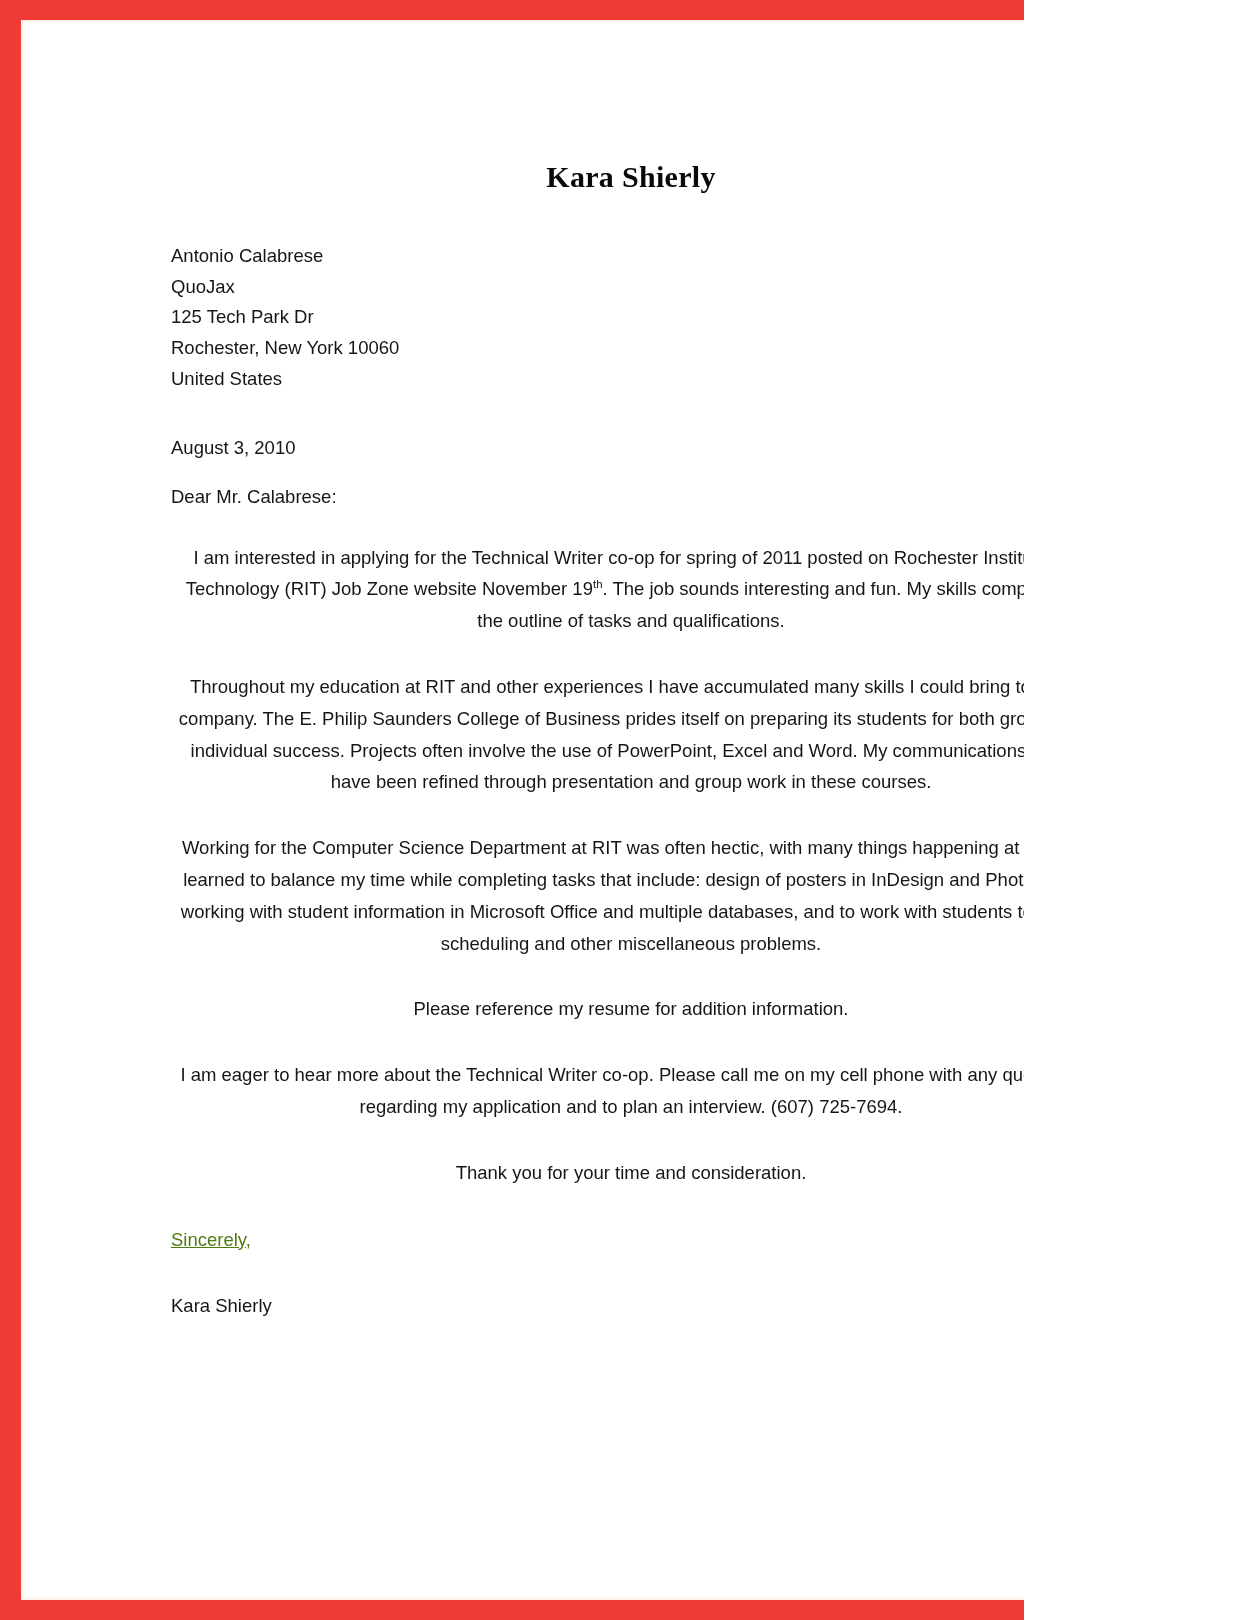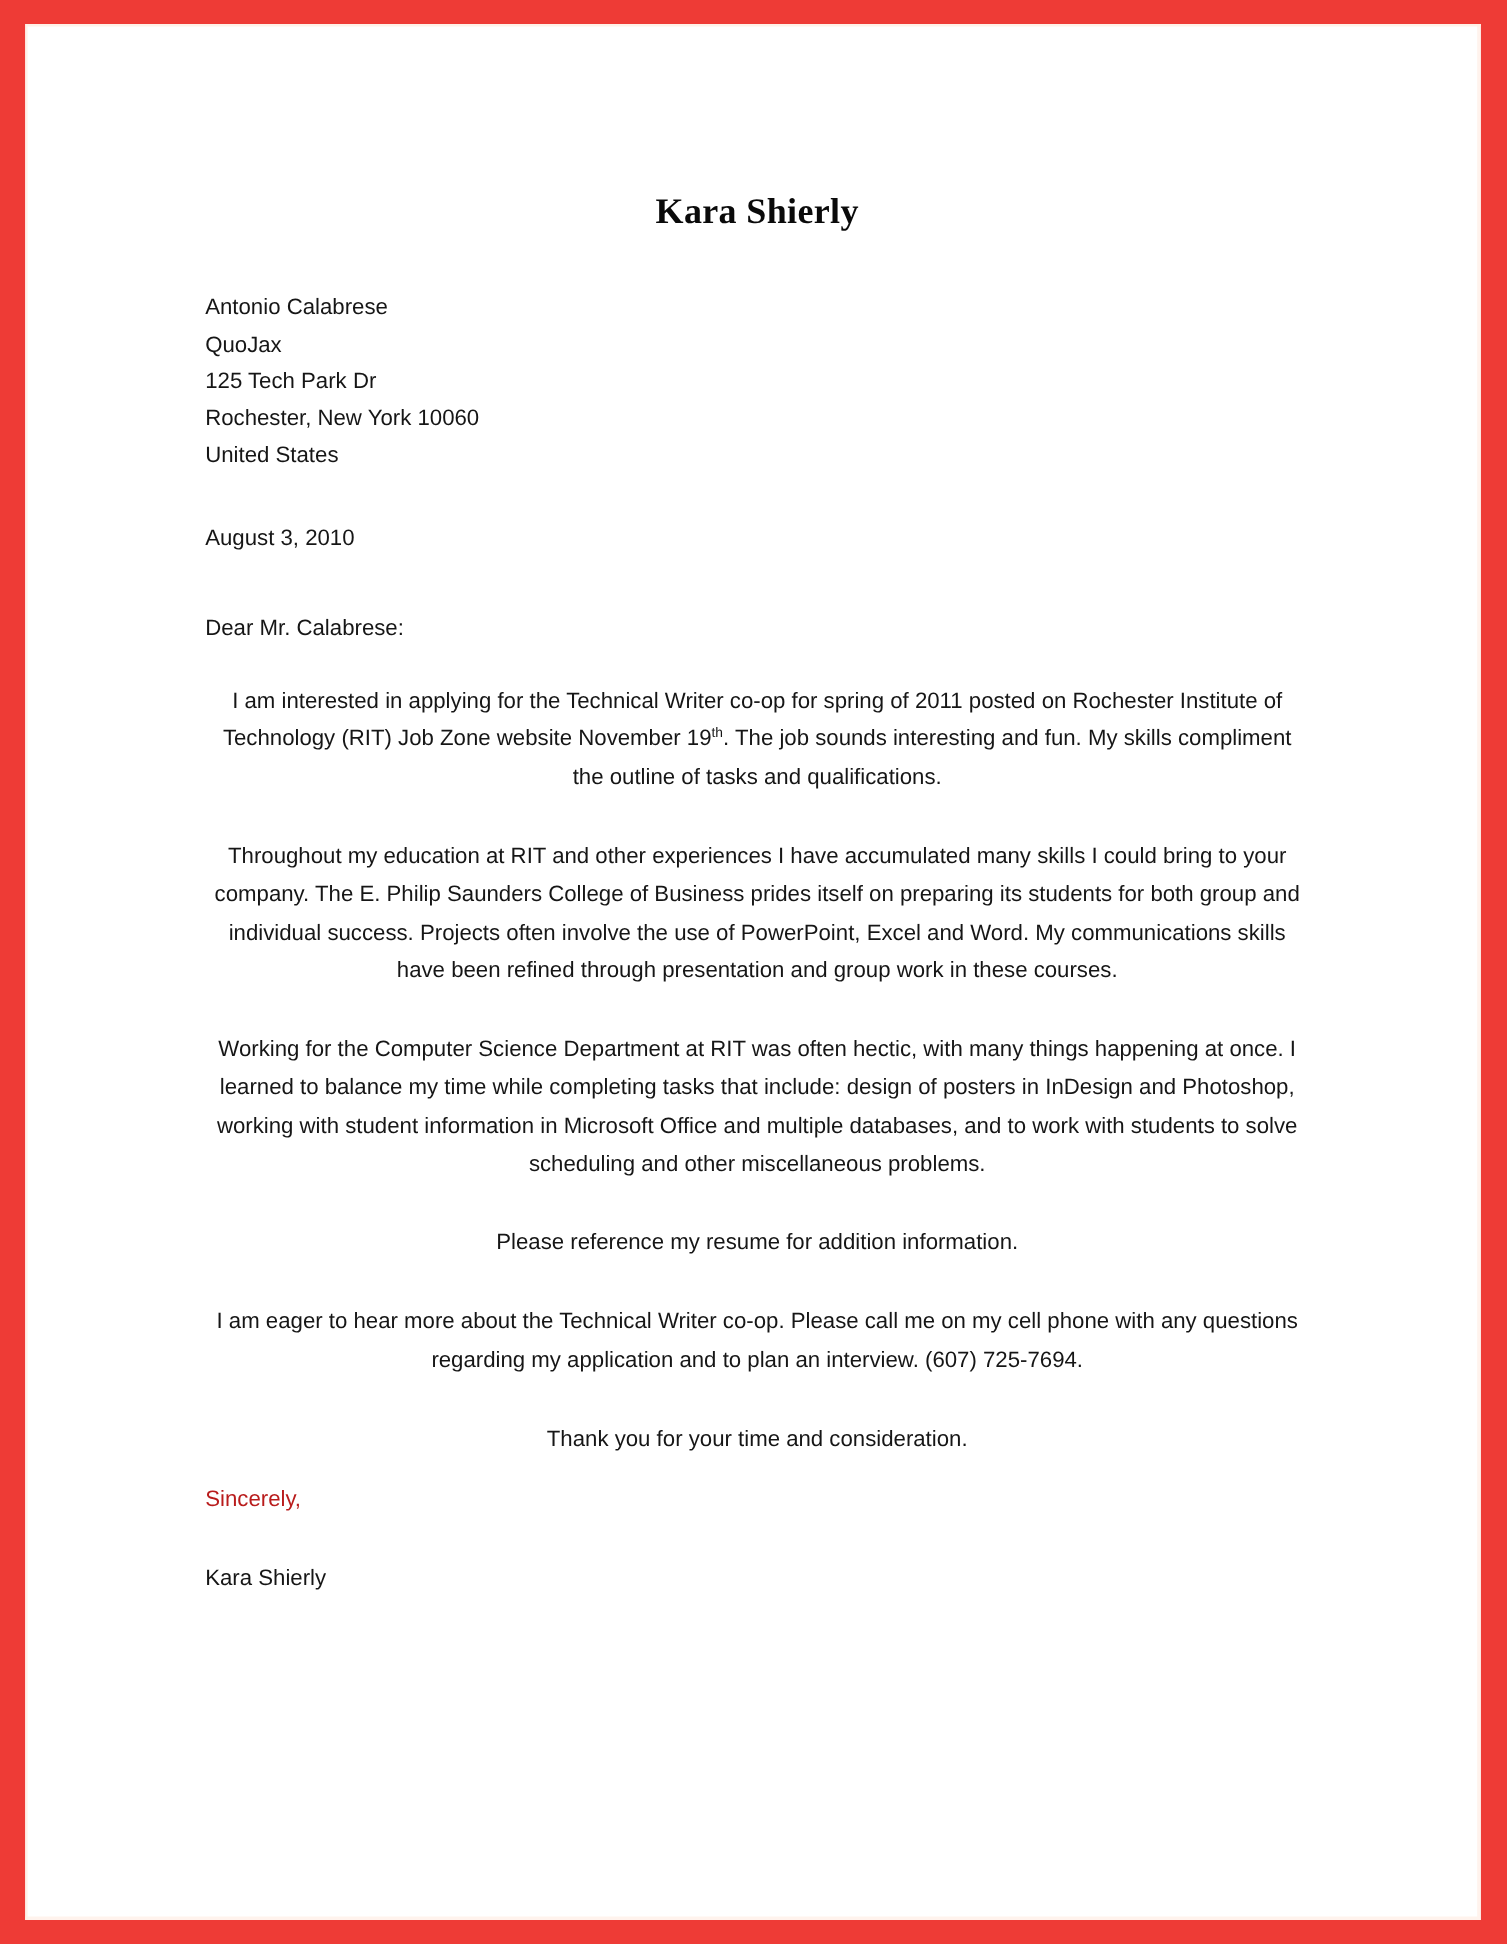--- a/index.html
+++ b/index.html
@@ -6,21 +6,21 @@
   html, body {
     margin: 0;
     padding: 0;
     background: #ffffff;
   }
   body {
     font-family: "Liberation Sans", sans-serif;
   }
   .screen {
     position: relative;
-    width: 1256px;
+    width: 1024px;
     height: 1620px;
     background: #ee3b36;
     box-sizing: border-box;
     overflow: hidden;
   }
   
   .page {
     position: absolute;
     left: 21px;
     top: 20px;
@@ -79,40 +79,41 @@
   }
   .recipient .line {
     white-space: pre;
   }
   .date-line {
     margin-top: 42px;
     font-size: 18.5px;
     color: #161616;
   }
   .salutation {
-    margin-top: 53px;
+    margin-top: 27px;
     font-size: 18.5px;
     color: #161616;
   }
   .para {
     margin-top: 34px;
     font-size: 18.5px;
     line-height: 1.72;
     color: #161616;
     text-align: center;
   }
   .para sup {
     font-size: 0.62em;
     vertical-align: super;
     line-height: 0;
   }
   .closing {
-    margin-top: 23px;
+    margin-top: 40px;
     font-size: 18.5px;
-    color: #b91c1c;
+    color: #4d7c0f;
+    text-decoration: underline;
   }
   .signature {
     margin-top: 44px;
     font-size: 18.5px;
     color: #161616;
   }
 </style>
 </head>
 <body>
 

